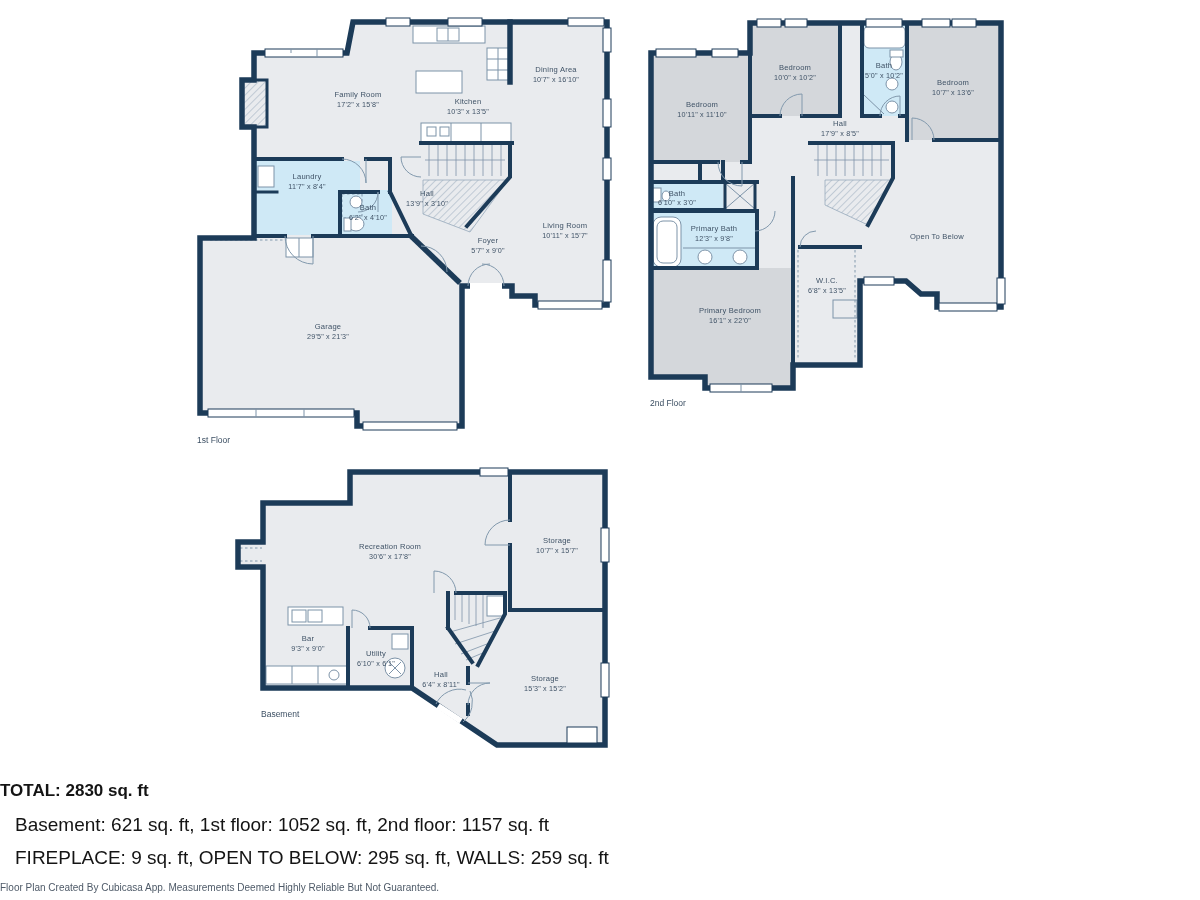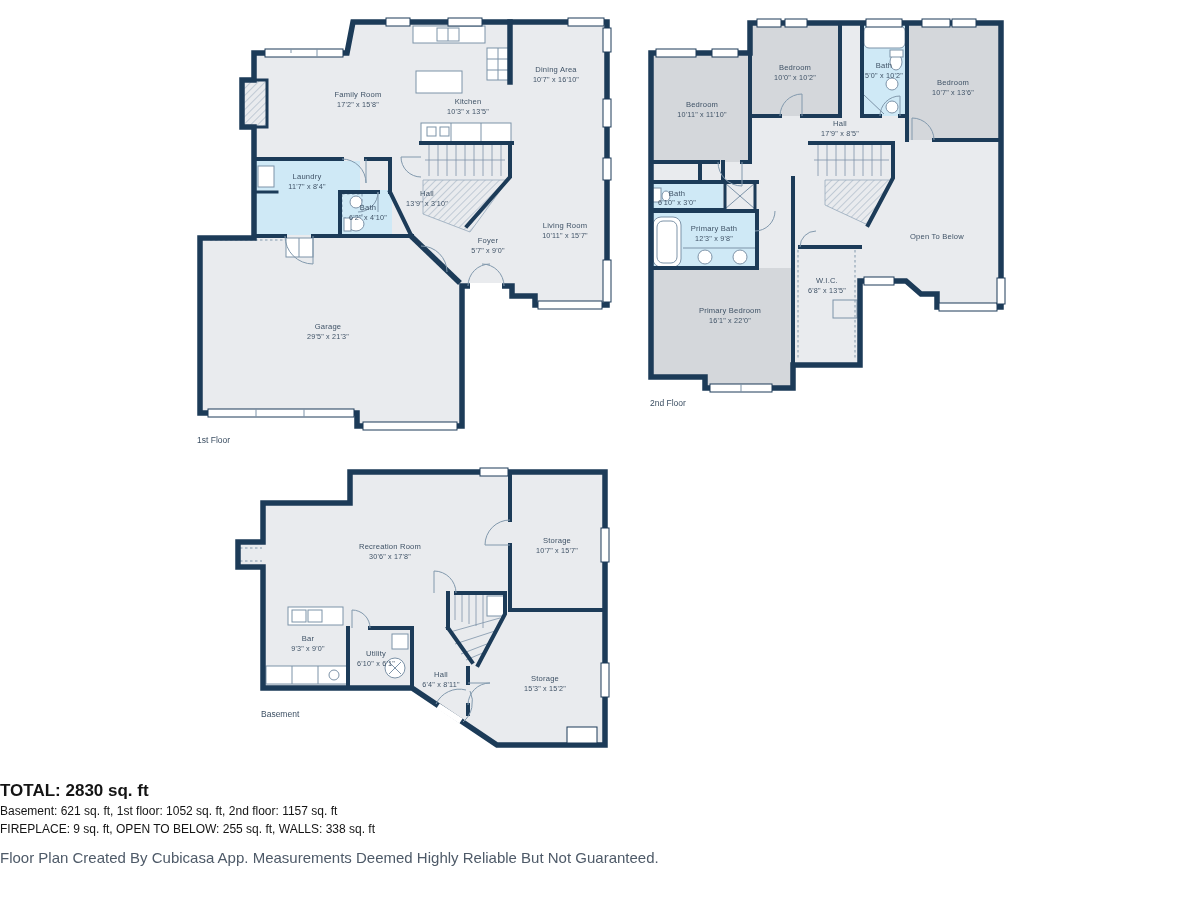--- a/index.html
+++ b/index.html
@@ -15,22 +15,22 @@
   .tread{stroke:#7d93a8;stroke-width:0.8;fill:none;}
   .dash{stroke:#8299ad;stroke-width:1;stroke-dasharray:2.5,2.5;fill:none;}
   .arc{stroke:#8299ad;stroke-width:1;fill:none;}
   .win{fill:#ffffff;stroke:#1c3b58;stroke-width:1;}
   .gap{stroke:#ffffff;stroke-width:6;fill:none;}
   .rn{font-size:7.6px;fill:#3f5266;text-anchor:middle;letter-spacing:.2px;}
   .rd{font-size:7.2px;fill:#3f5266;text-anchor:middle;letter-spacing:.2px;}
   .fl{font-size:8.5px;fill:#3c4f63;}
   .footer{position:absolute;left:0;right:0;top:781px;text-align:left;color:#141414;}
   .f-total{font-size:17px;font-weight:bold;margin:0 0 1px 0;}
-  .f-line{font-size:12px;line-height:18px;margin:0;}
-  .f-disc{font-size:15px;color:#4e5a68;margin-top:11px;}
+  .f-line{font-size:19px;line-height:18px;margin:15px;}
+  .f-disc{font-size:10px;color:#4e5a68;margin-top:11px;}
 </style>
 </head>
 <body>
 
 <div id="canvas">
 <svg width="1200" height="900" viewBox="0 0 1200 900">
   <defs>
     <pattern id="hatch" patternUnits="userSpaceOnUse" width="5" height="5" patternTransform="rotate(45)">
       <line x1="0" y1="0" x2="0" y2="5" stroke="#97a9bb" stroke-width="1"></line>
     </pattern>
@@ -320,16 +320,16 @@
       <text class="rn" x="545" y="681">Storage</text>
       <text class="rd" x="545" y="691">15'3" x 15'2"</text>
     </g>
     <text class="fl" x="261" y="717">Basement</text>
   </g>
 </svg>
 
   <div class="footer">
     <p class="f-total">TOTAL: 2830 sq. ft</p>
     <p class="f-line">Basement: 621 sq. ft, 1st floor: 1052 sq. ft, 2nd floor: 1157 sq. ft</p>
-    <p class="f-line">FIREPLACE: 9 sq. ft, OPEN TO BELOW: 255 sq. ft, WALLS: 338 sq. ft</p>
+    <p class="f-line">FIREPLACE: 9 sq. ft, OPEN TO BELOW: 295 sq. ft, WALLS: 259 sq. ft</p>
     <p class="f-disc">Floor Plan Created By Cubicasa App. Measurements Deemed Highly Reliable But Not Guaranteed.</p>
   </div>
 </div>
 
 </body></html>

